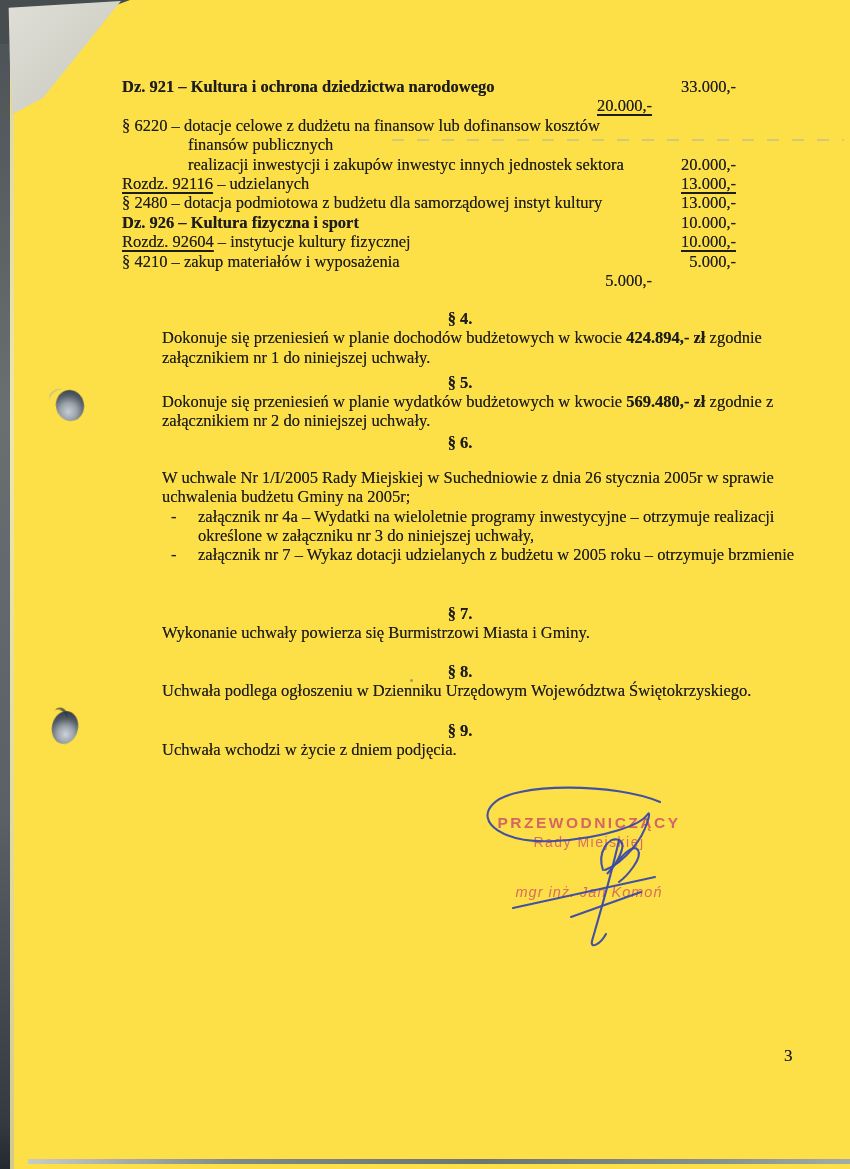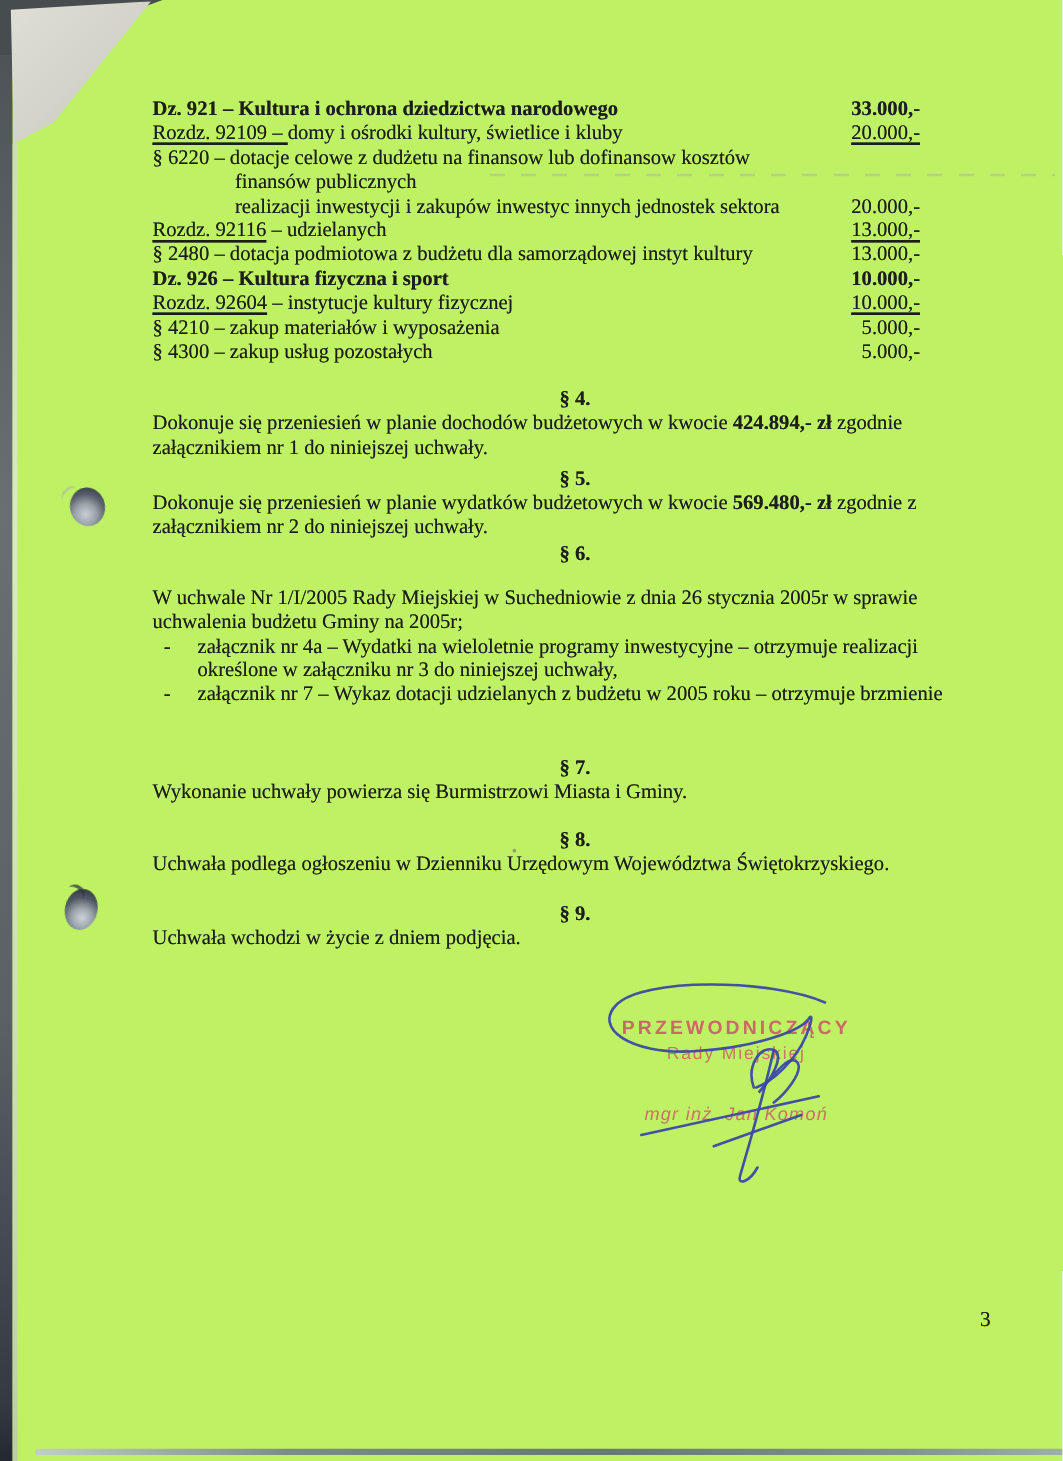--- a/index.html
+++ b/index.html
@@ -1,18 +1,18 @@
 <!DOCTYPE html>
 <html lang="pl" style="--stamp-red: #cf5068; --sig-blue: #3a49a6;"><head>
 <meta charset="utf-8">
 <style>
   html,body{margin:0;padding:0;background:#ffffff;}
   #scan{
     position:relative;width:850px;height:1169px;overflow:hidden;
-    background:#bef264;
+    background:#fde047;
     font-family:"Liberation Serif", serif;
     font-size:16.5px;color:#1d1d1d;
   }
   
   .edge-left{position:absolute;left:0;top:0;width:10px;height:1169px;
     background:linear-gradient(180deg,#4b5054,#6a6f72 35%,#5a6064 70%,#343a40 96%,#23292f);}
   .edge-left-light{position:absolute;left:10px;top:115px;width:4px;height:1054px;
     background:linear-gradient(180deg,#d3d6d1,#e6e8e4 30%,#cdd0cc 80%,#b9bdb9);opacity:.65;}
   .corner-dark{position:absolute;left:0;top:0;width:130px;height:44px;background:#474c4e;
     clip-path:polygon(0 0,100% 0,8% 100%,0 100%);}
@@ -40,27 +40,27 @@
   .bold{font-weight:bold;}
   .ul{text-decoration:underline;text-decoration-thickness:1.5px;text-underline-offset:2.5px;}
 
   
   .budget{position:absolute;top:77px;left:122px;width:614px;}
   .row{display:grid;grid-template-columns:1fr 84px;align-items:end;}
   .row .label{min-width:0;}
   .row .label > div{white-space:nowrap;line-height:19.4px;}
   .row .cont{padding-left:66px;}
   .amount{text-align:right;line-height:19.4px;}
-  .amount.b{font-weight:bold;}
+  .amount.b{font-weight:normal;}
   .amount.u{text-decoration:underline;text-decoration-thickness:1.5px;text-underline-offset:2.5px;}
 
   
   .sections{position:absolute;top:309px;left:122px;width:676px;}
   .sec .head{text-align:center;font-weight:bold;line-height:19.3px;}
-  .sec .line{line-height:19.3px;position:relative;}
+  .sec .line{line-height:19.3px;position:relative;margin-left:40px;}
   .line.b,.line.c{padding-left:36px;}
   .line.b .dash{position:absolute;left:9px;}
   #sections section:nth-child(2){margin-top:6px;}
   #sections section:nth-child(3){margin-top:2px;}
   #sections section:nth-child(3) .head{margin-bottom:16px;}
   #sections section:nth-child(4){margin-top:39px;}
   #sections section:nth-child(5){margin-top:20px;}
   #sections section:nth-child(6){margin-top:20px;}
 
   
@@ -92,23 +92,20 @@
 
   <div class="budget txt" id="budget">
     <div class="row">
       <div class="label">
           <div><span class="bold">Dz. 921 – Kultura i ochrona dziedzictwa narodowego</span></div>
         </div>
       <div class="amount b">33.000,-</div>
     </div>
 
     <div class="row">
-      <div class="label">
-          <div><span class="ul">Rozdz. 92109 – </span><span>domy i ośrodki kultury, świetlice i kluby</span></div>
-        </div>
       <div class="amount u">20.000,-</div>
     </div>
 
     <div class="row">
       <div class="label">
           <div><span>§ 6220 – dotacje celowe z dudżetu na finansow lub dofinansow kosztów</span></div>
           <div class="cont">finansów publicznych</div>
           <div class="cont">realizacji inwestycji i zakupów inwestyc innych jednostek sektora</div>
         </div>
       <div class="amount">20.000,-</div>
@@ -143,23 +140,20 @@
     </div>
 
     <div class="row">
       <div class="label">
           <div><span>§ 4210 – zakup materiałów i wyposażenia</span></div>
         </div>
       <div class="amount">5.000,-</div>
     </div>
 
     <div class="row">
-      <div class="label">
-          <div><span>§ 4300 – zakup usług pozostałych</span></div>
-        </div>
       <div class="amount">5.000,-</div>
     </div>
   </div>
 
   <div class="sections txt" id="sections">
     <section class="sec">
       <div class="head">§ 4.</div>
       <div class="body">
           <div class="line"><span>Dokonuje się przeniesień w planie dochodów budżetowych w kwocie </span><span class="bold">424.894,- zł</span><span> zgodnie</span></div>
           <div class="line"><span>załącznikiem nr 1 do niniejszej uchwały.</span></div>

